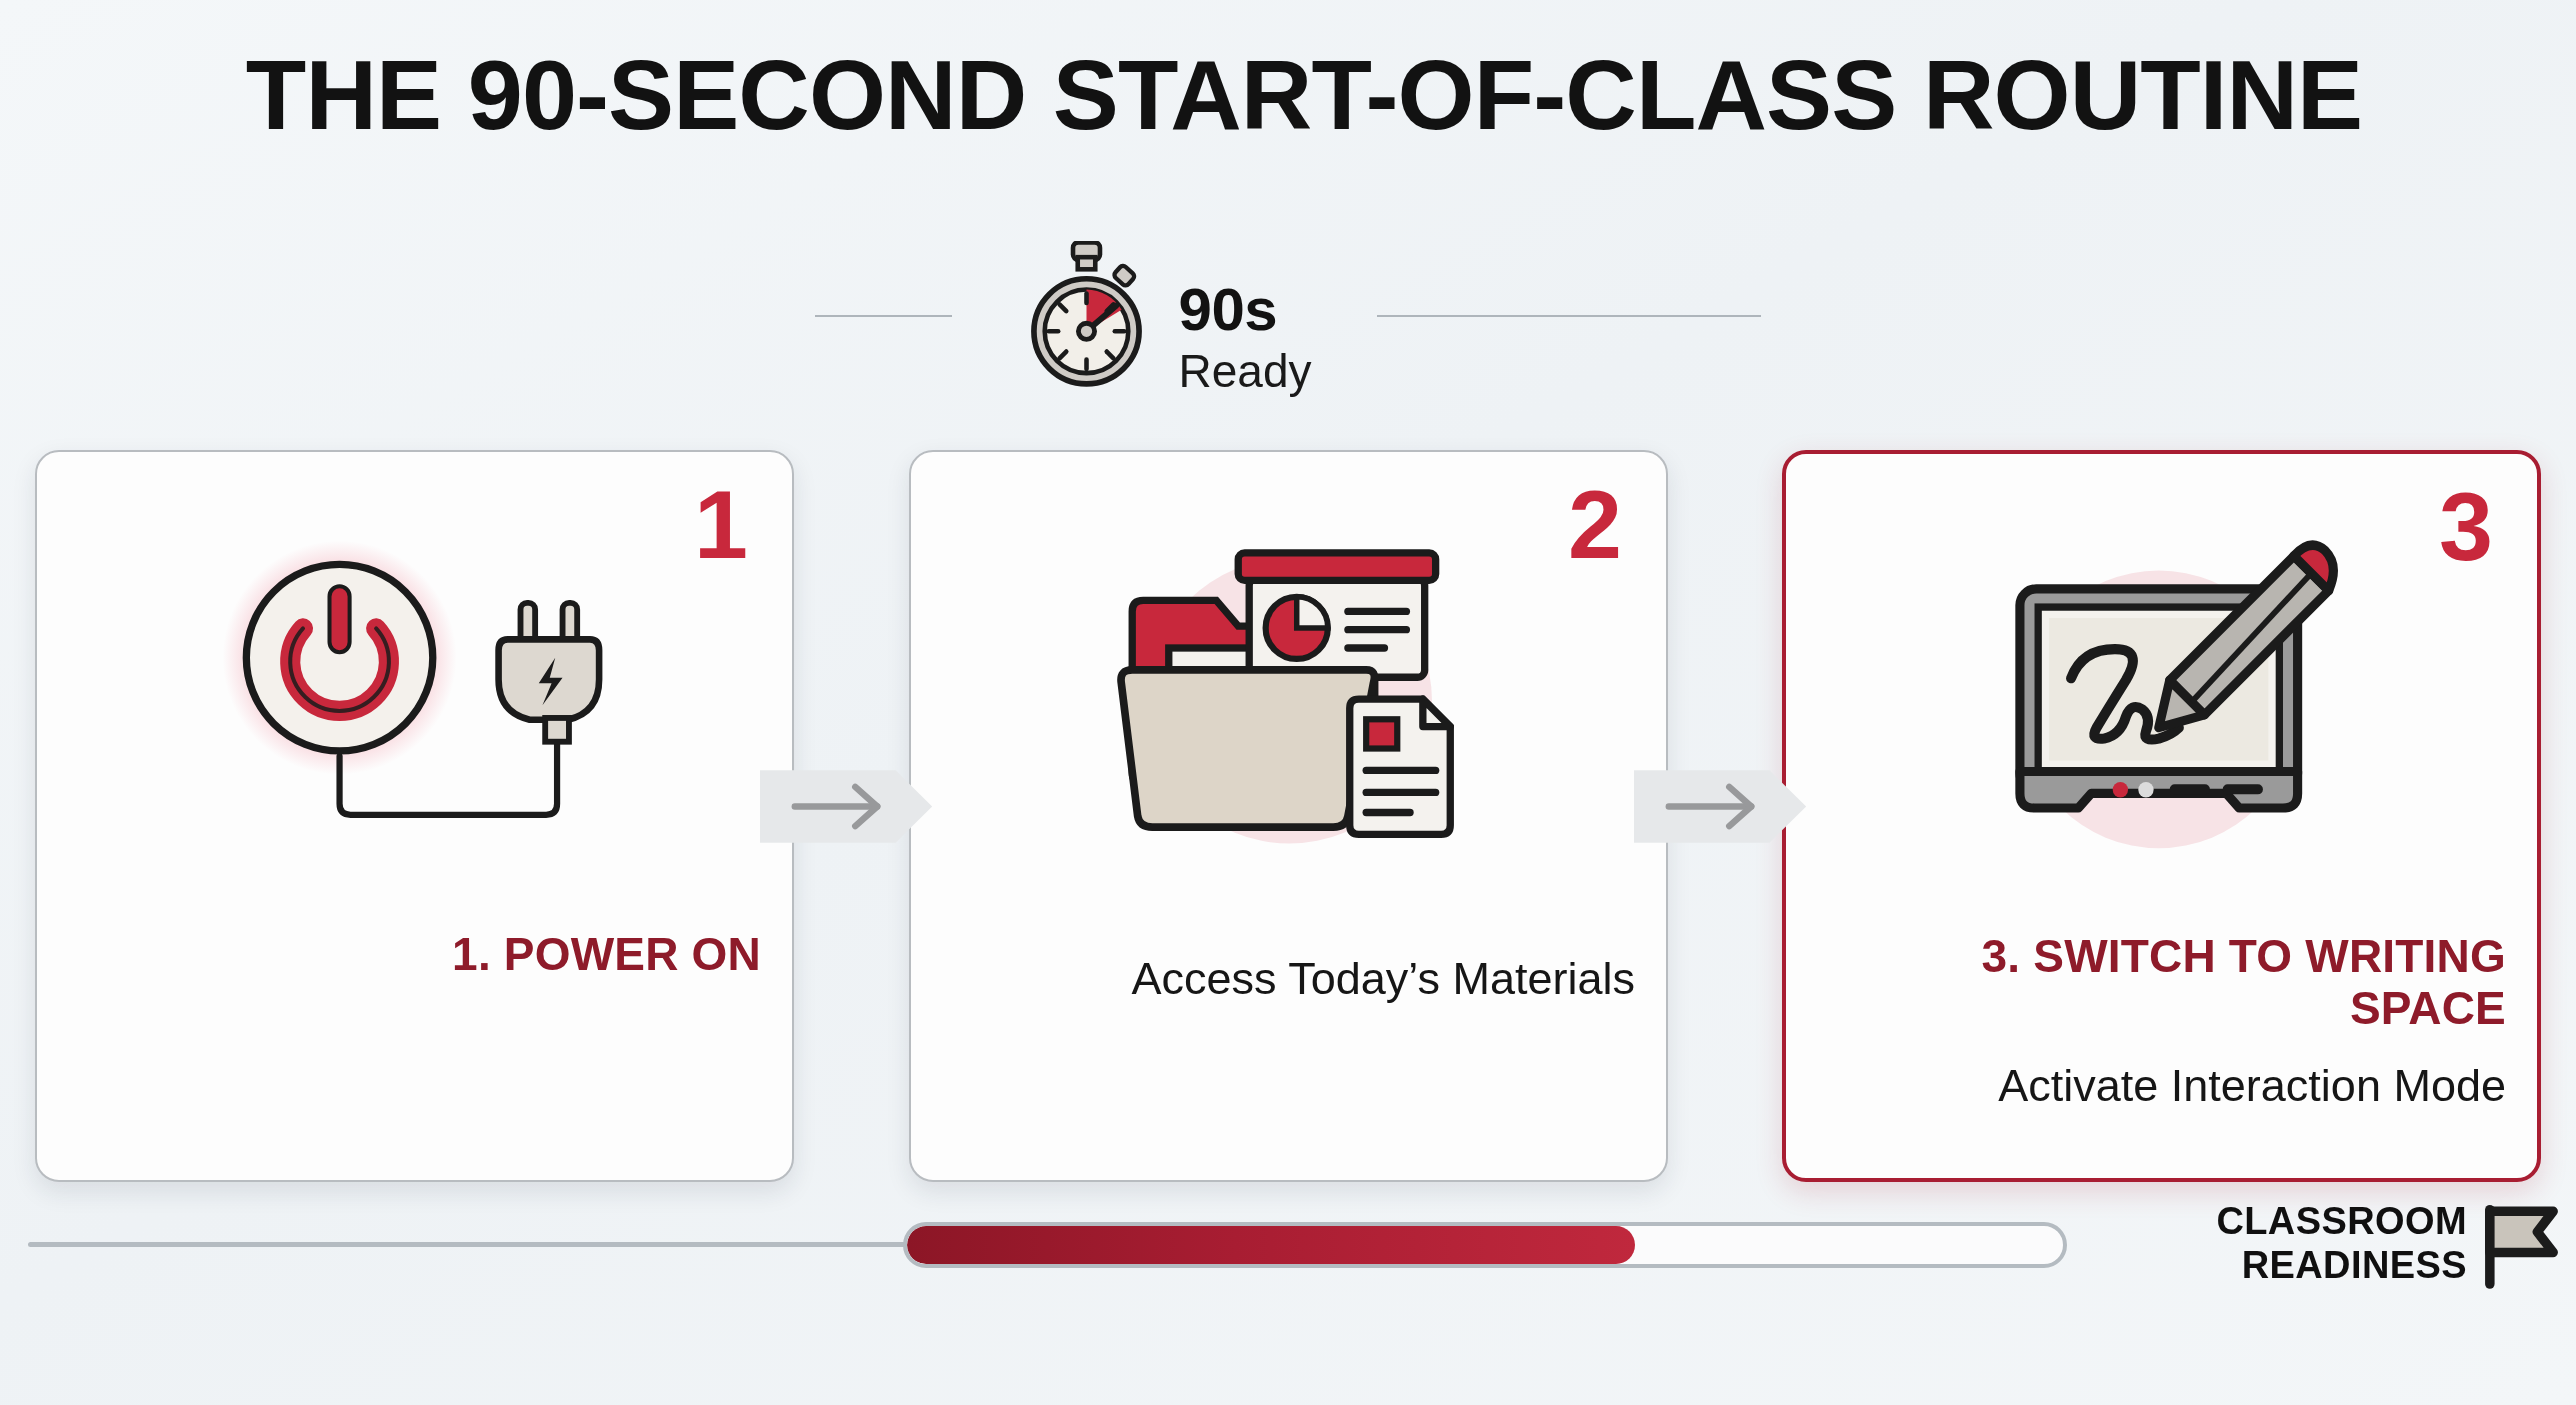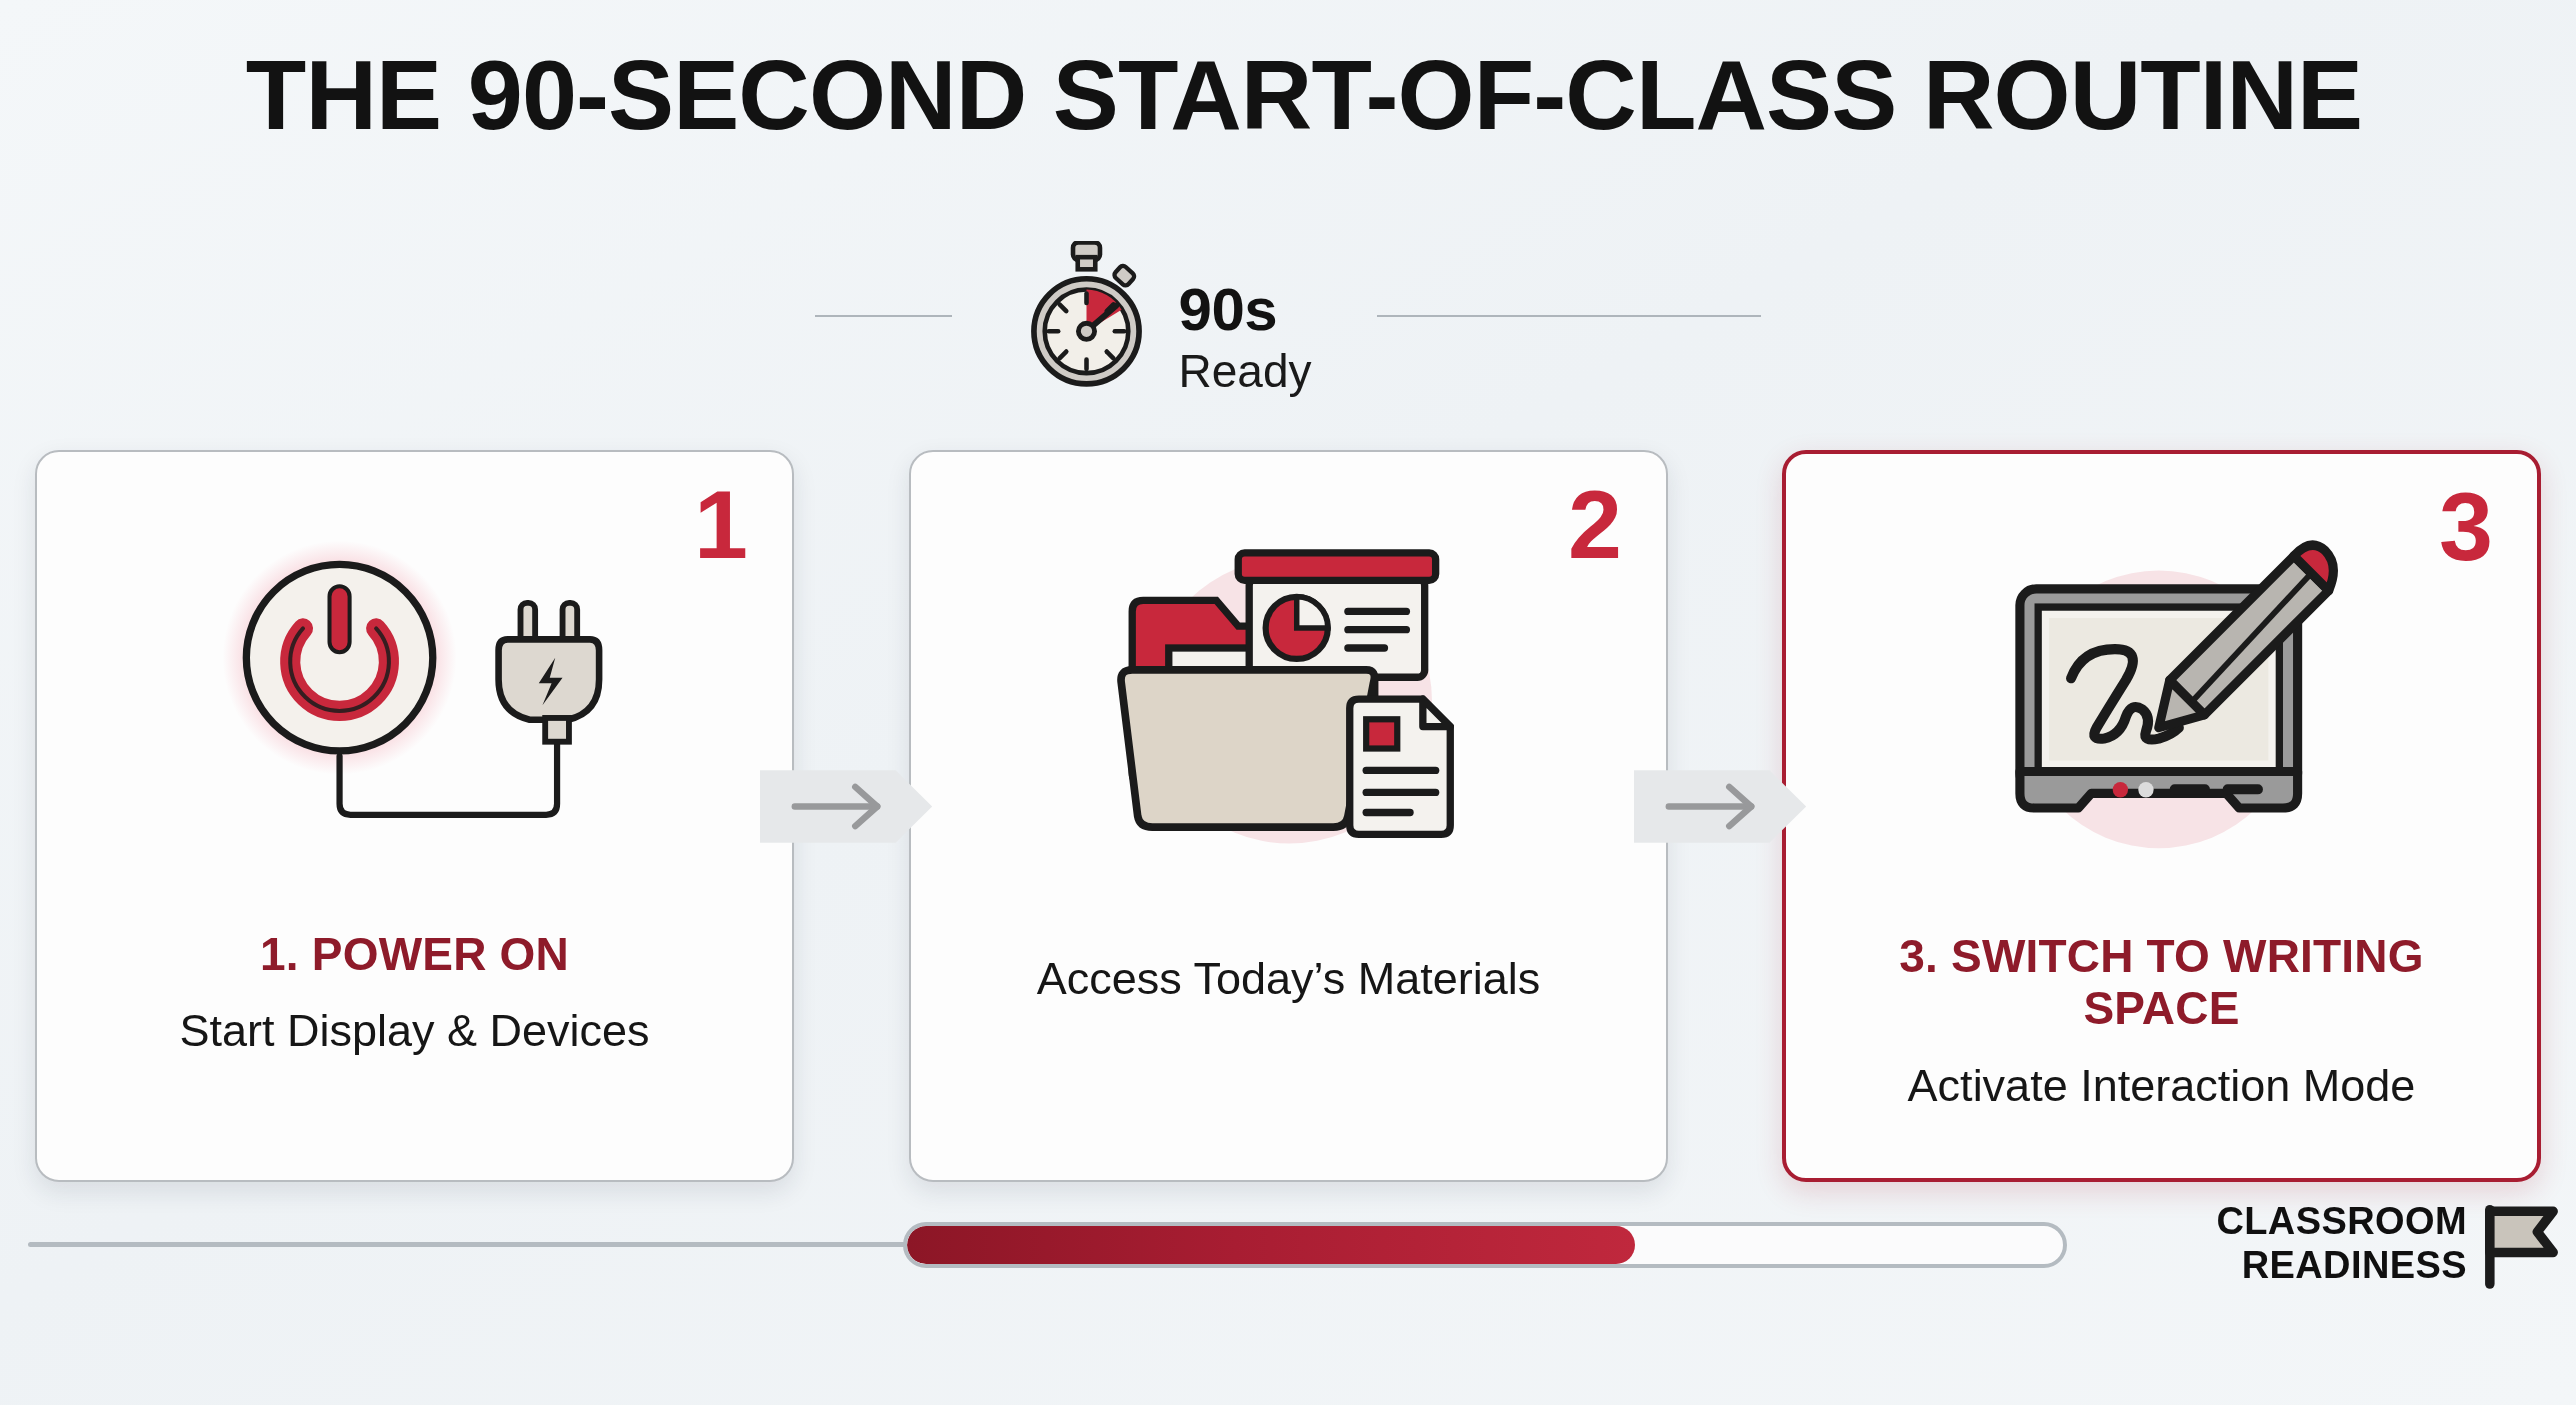--- a/index.html
+++ b/index.html
@@ -117,21 +117,21 @@
     align-items: center;
     justify-content: center;
   }
   .card-icon-wrap svg { display: block; }
 
   .card-text {
     position: absolute;
     left: 31px;
     right: 31px;
     top: 476px;
-    text-align: center;
+    text-align: right;
   }
   .card-title {
     font-size: 46px;
     font-weight: 700;
     color: #8e1b2a;
     line-height: 1.14;
     letter-spacing: 0.2px;
   }
   .card-subtitle {
     font-size: 45px;
@@ -282,21 +282,20 @@
 
         <path d="M166 56 H211 Q216 56 216 62 V78 Q216 96 199 100 H178 Q161 96 161 78 V62 Q161 56 166 56 Z" fill="#ddd8d0" stroke="#1b1b1b" stroke-width="3.6"></path>
 
         <path d="M192 66 L183 80 H190 L185 92 L196 77 H189 Z" fill="#1b1b1b"></path>
 
         <rect x="186.5" y="99" width="13" height="13" fill="#ddd8d0" stroke="#1b1b1b" stroke-width="3.2"></rect>
       </svg>
     </div>
     <div class="card-text">
       <div class="card-title">1. POWER ON</div>
-      <div class="card-subtitle">Start Display &amp; Devices</div>
     </div>
   </div>
 
   <div class="step-card card-2">
     <div class="step-number">2</div>
     <div class="card-icon-wrap">
       <svg width="393" height="348" viewBox="0 0 215 190">
 
         <circle cx="108" cy="95" r="78" fill="#f7e3e6"></circle>
 

